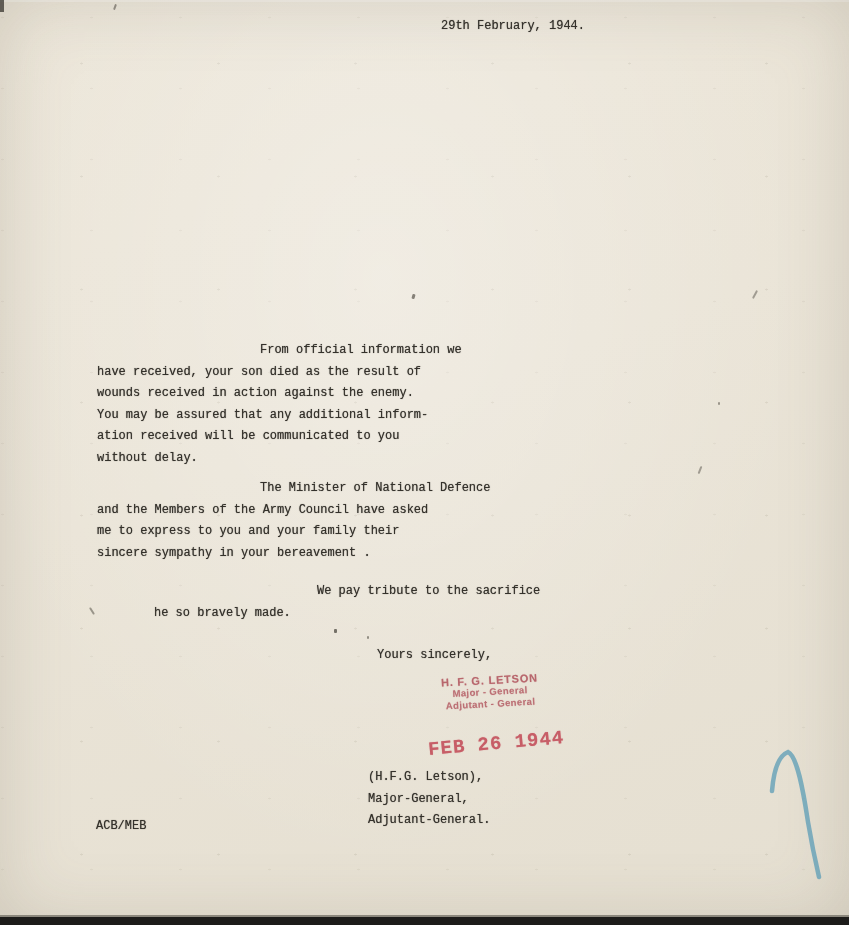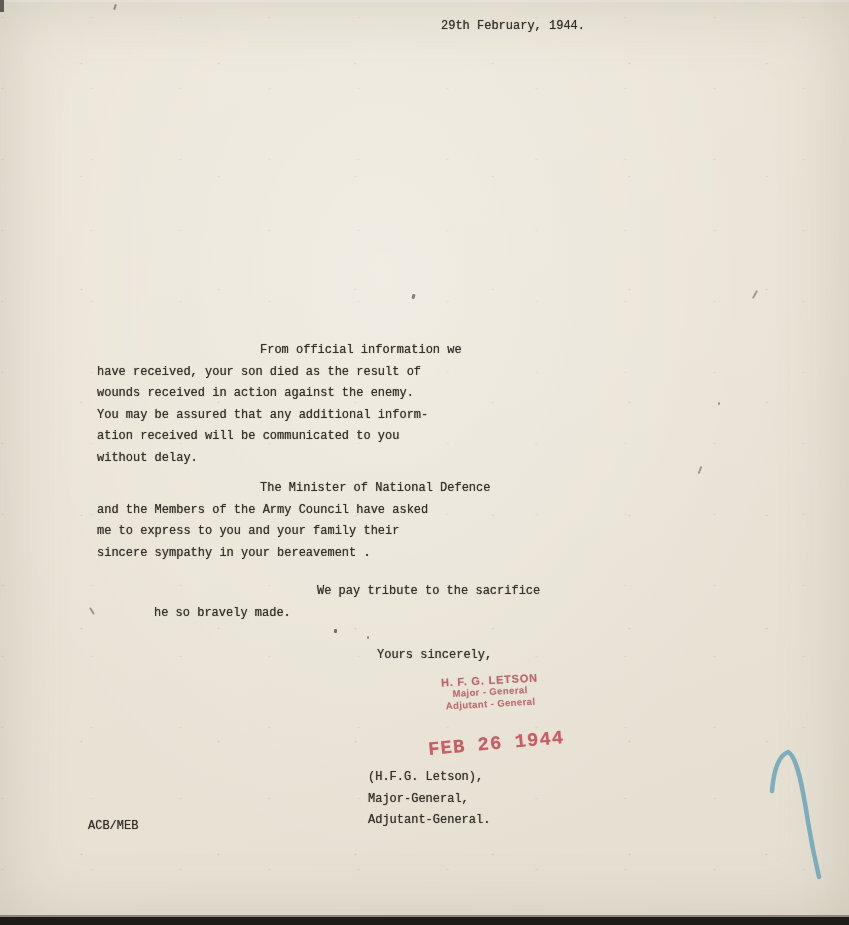--- a/index.html
+++ b/index.html
@@ -35,21 +35,21 @@
   .para { text-indent: 163px; }
   .date        { left: 441px; top: 16px;  }
   .recipient   { left: 101px; top: 64px;  }
   .salutation  { left: 97px;  top: 144px; }
   .p1          { left: 97px;  top: 182px; }
   .p2          { left: 97px;  top: 340px; }
   .p3          { left: 97px;  top: 478px; }
   .p4          { left: 112px;  top: 581px; margin-left: 42px; }
   .closing     { left: 377px; top: 645px; text-align: right; }
   .signature   { left: 368px; top: 767px; width: 210px; text-align: left; line-height: 21.5px; }
-  .initials    { left: 88px;  top: 816px; text-align: center; }
+  .initials    { left: 96px;  top: 816px; text-align: center; }
 
   .stamp-block {
     position: absolute;
     left: 390px; top: 674px;
     width: 200px;
     text-align: center;
     transform: rotate(-3deg);
     color: var(--stamp-red, #b2565f);
     opacity: 0.88;
     font-family: "Liberation Sans", sans-serif;

